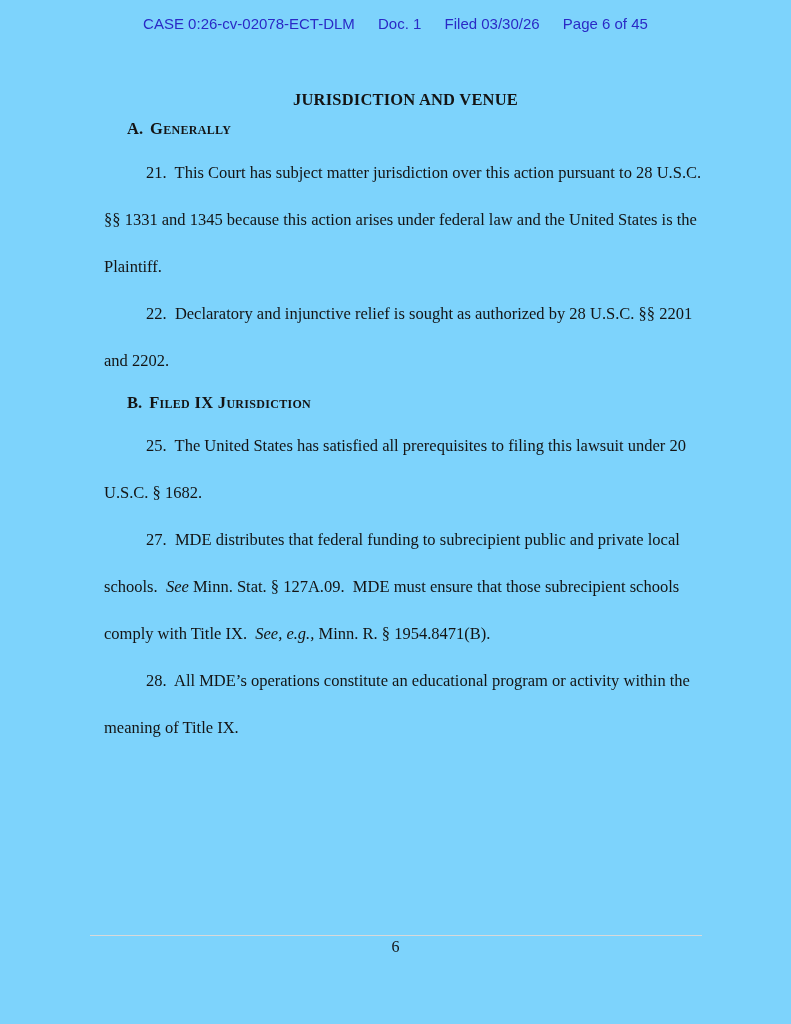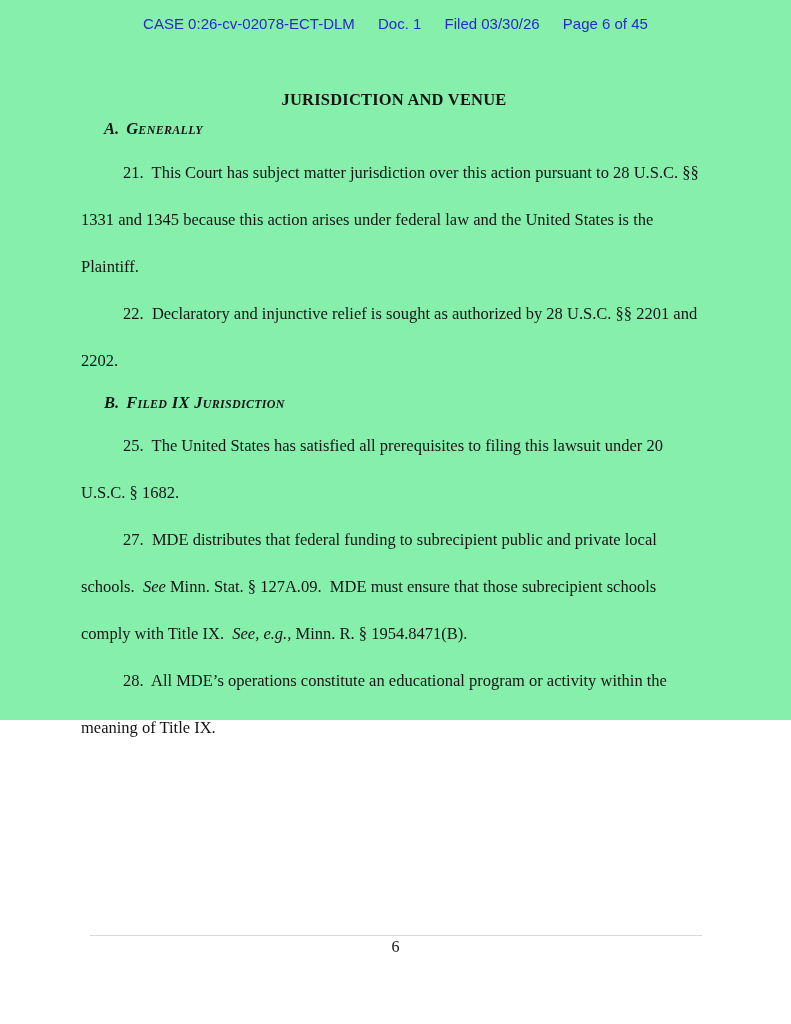--- a/index.html
+++ b/index.html
@@ -6,51 +6,50 @@
   body {
     width: 791px; height: 1024px;
     background: #ffffff;
     font-family: "Liberation Serif", serif;
     color: #141414;
     overflow: hidden;
     position: relative;
   }
   .page {
     position: relative;
-    width: 791px; height: 720px;
-    background: #86efac;
+    width: 791px; height: 1024px;
+    background: #7dd3fc;
   }
   .court-header {
     padding-top: 15px;
     text-align: center;
     font-family: "Liberation Sans", sans-serif;
     font-size: 15px;
     line-height: 18px;
     white-space: nowrap;
   }
   .court-header span { display: inline-block; }
   .court-header span + span { margin-left: 19px; }
   .content {
-    margin-left: 81px;
+    margin-left: 104px;
     margin-right: 84px; 
     font-size: 16.5px;
   }
   .doc-title {
     margin-top: 56px;
     text-align: center;
     font-weight: 700;
     font-size: 16.5px;
     line-height: 21px;
     letter-spacing: 0.2px;
   }
   .section-heading {
     margin-left: 23px;
     font-weight: 700;
     line-height: 38.5px;
-    font-style: italic;
   }
   .section-heading .sec-label {
     font-variant: small-caps;
     margin-left: 7px;
     letter-spacing: 0.3px;
   }
   .para {
     margin: 0;
     text-indent: 42px;
     line-height: 47px;

